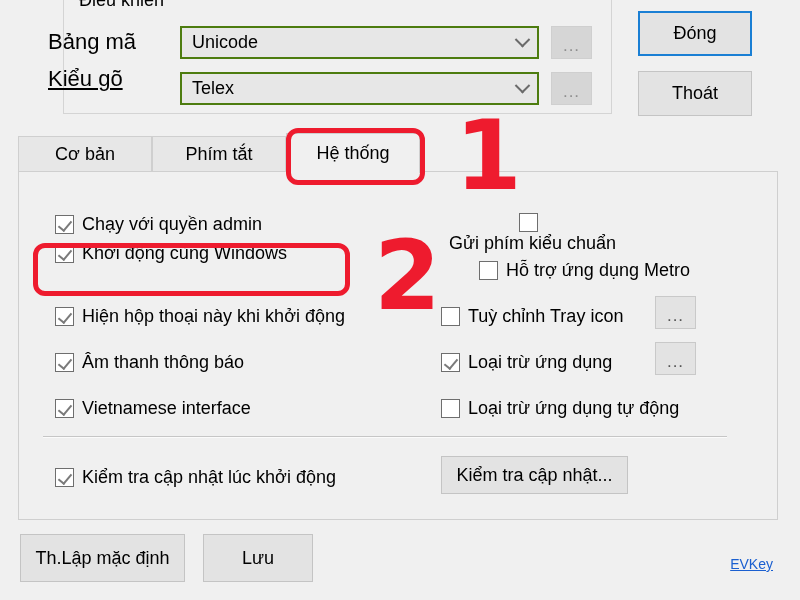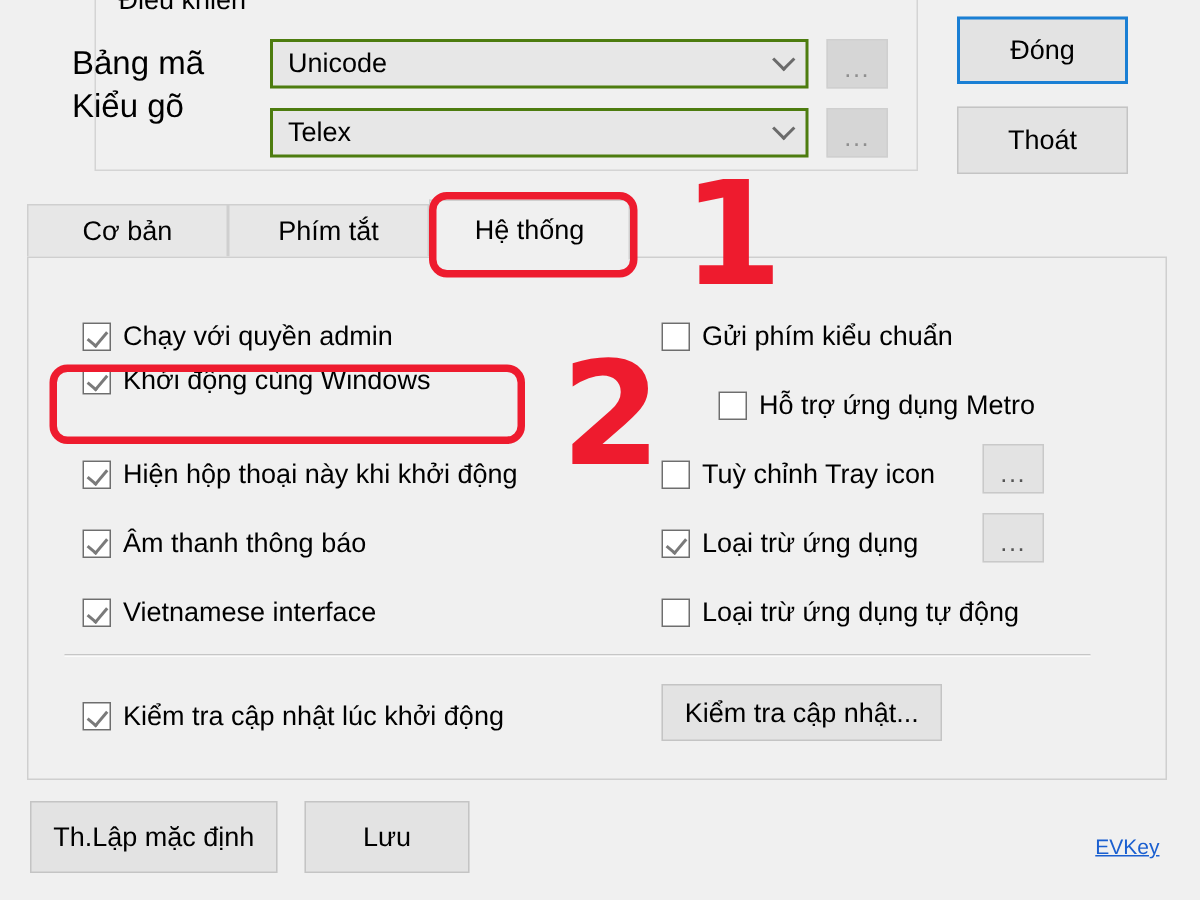--- a/index.html
+++ b/index.html
@@ -41,21 +41,21 @@
     white-space: nowrap;
   }
 
   .form-label {
     position: absolute;
     font-size: 22px;
     line-height: 22px;
     white-space: nowrap;
   }
   .lbl-bangma { left: 48px; top: 31px; }
-  .lbl-kieugo { left: 48px; top: 60px; }
+  .lbl-kieugo { left: 48px; top: 68px; text-decoration: underline; }
 
   
   .combo {
     position: absolute;
     left: 180px;
     width: 359px;
     height: 33px;
     background: #e7e7e7;
     border: 2px solid #4d7c0f;
     box-sizing: border-box;
@@ -314,21 +314,21 @@
     </div>
     <div class="cb-row" style="left:36px; top:179px;">
       <span class="cb-box checked"></span>
       <span class="cb-label">Âm thanh thông báo</span>
     </div>
     <div class="cb-row" style="left:36px; top:225px;">
       <span class="cb-box checked"></span>
       <span class="cb-label">Vietnamese interface</span>
     </div>
 
-    <div class="cb-row" style="left:422px; top:41px;">
+    <div class="cb-row" style="left:422px; top:41px;flex-direction:column;">
       <span class="cb-box"></span>
       <span class="cb-label">Gửi phím kiểu chuẩn</span>
     </div>
     <div class="cb-row" style="left:422px; top:87px;padding-left:38px;">
       <span class="cb-box"></span>
       <span class="cb-label">Hỗ trợ ứng dụng Metro</span>
     </div>
     <div class="cb-row" style="left:422px; top:133px;">
       <span class="cb-box"></span>
       <span class="cb-label">Tuỳ chỉnh Tray icon</span>

